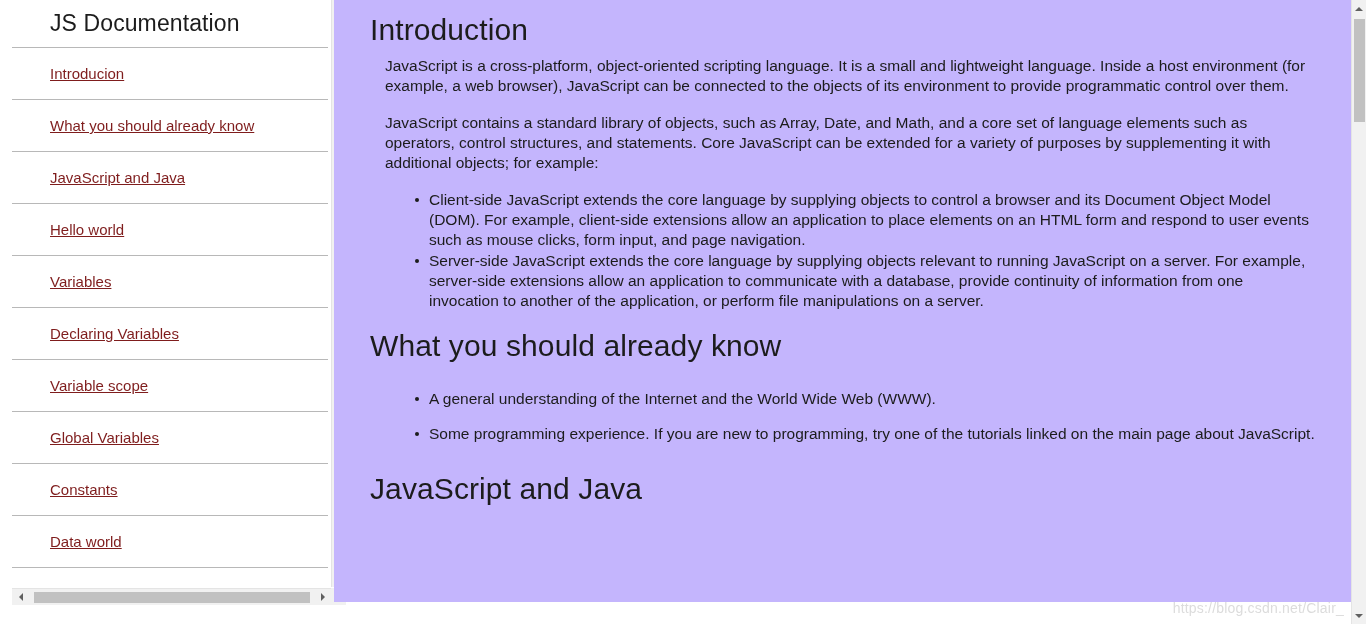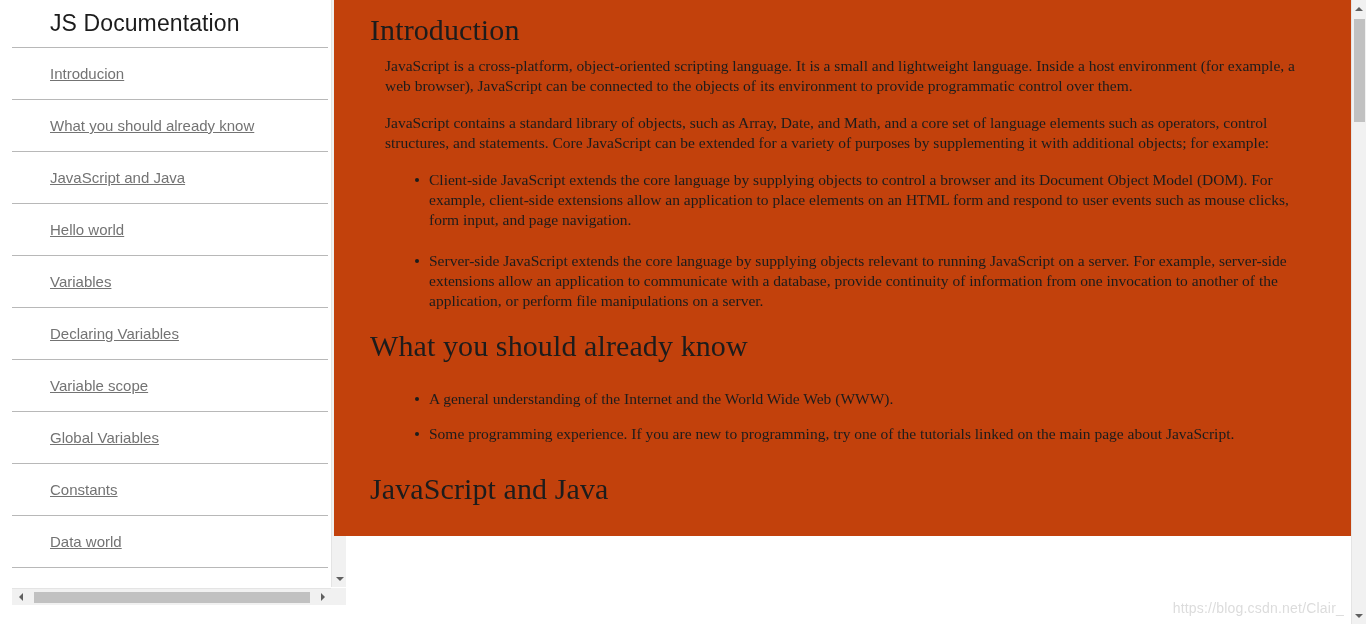--- a/index.html
+++ b/index.html
@@ -61,21 +61,21 @@
     box-sizing: content-box;
   }
 
   .nav-item {
     display: block;
     height: 51px;
     line-height: 51px;
     padding-left: 38px;
     width: 278px;
     font-size: 15px;
-    color: #737373;
+    color: #7f1d1d;
     border-bottom: 1px solid #b8b8b8;
     background: #ffffff;
     white-space: nowrap;
     box-sizing: content-box;
     cursor: pointer;
   }
 
   
   #sb-vscroll {
     position: absolute;
@@ -176,24 +176,23 @@
     height: 17px;
     background: #f1f1f1;
   }
 
   
   #main-pane {
     position: absolute;
     left: 334px;
     top: 0;
     width: 1017px;
-    height: 536px;
+    height: 602px;
     overflow: hidden;
-    background: #c2410c;
-    font-family: Liberation Serif, serif;
+    background: #c4b5fd;
   }
 
   #main-content {
     position: absolute;
     left: 0;
     top: 0;
     width: 1000px;
     padding: 0;
   }
 
@@ -221,21 +220,21 @@
   ul.bullets {
     margin: 0;
     padding: 0 18px 0 95px;
     list-style: none;
   }
   ul.bullets li {
     position: relative;
     font-size: 15.5px;
     line-height: 20px;
     color: #1c1c1c;
-    margin-bottom: 21px;
+    margin-bottom: 1px;
   }
   ul.bullets li:last-child { margin-bottom: 0; }
   ul.bullets li .dot {
     position: absolute;
     left: -14px;
     top: 8px;
     width: 4px;
     height: 4px;
     background: #1c1c1c;
     border-radius: 50%;

